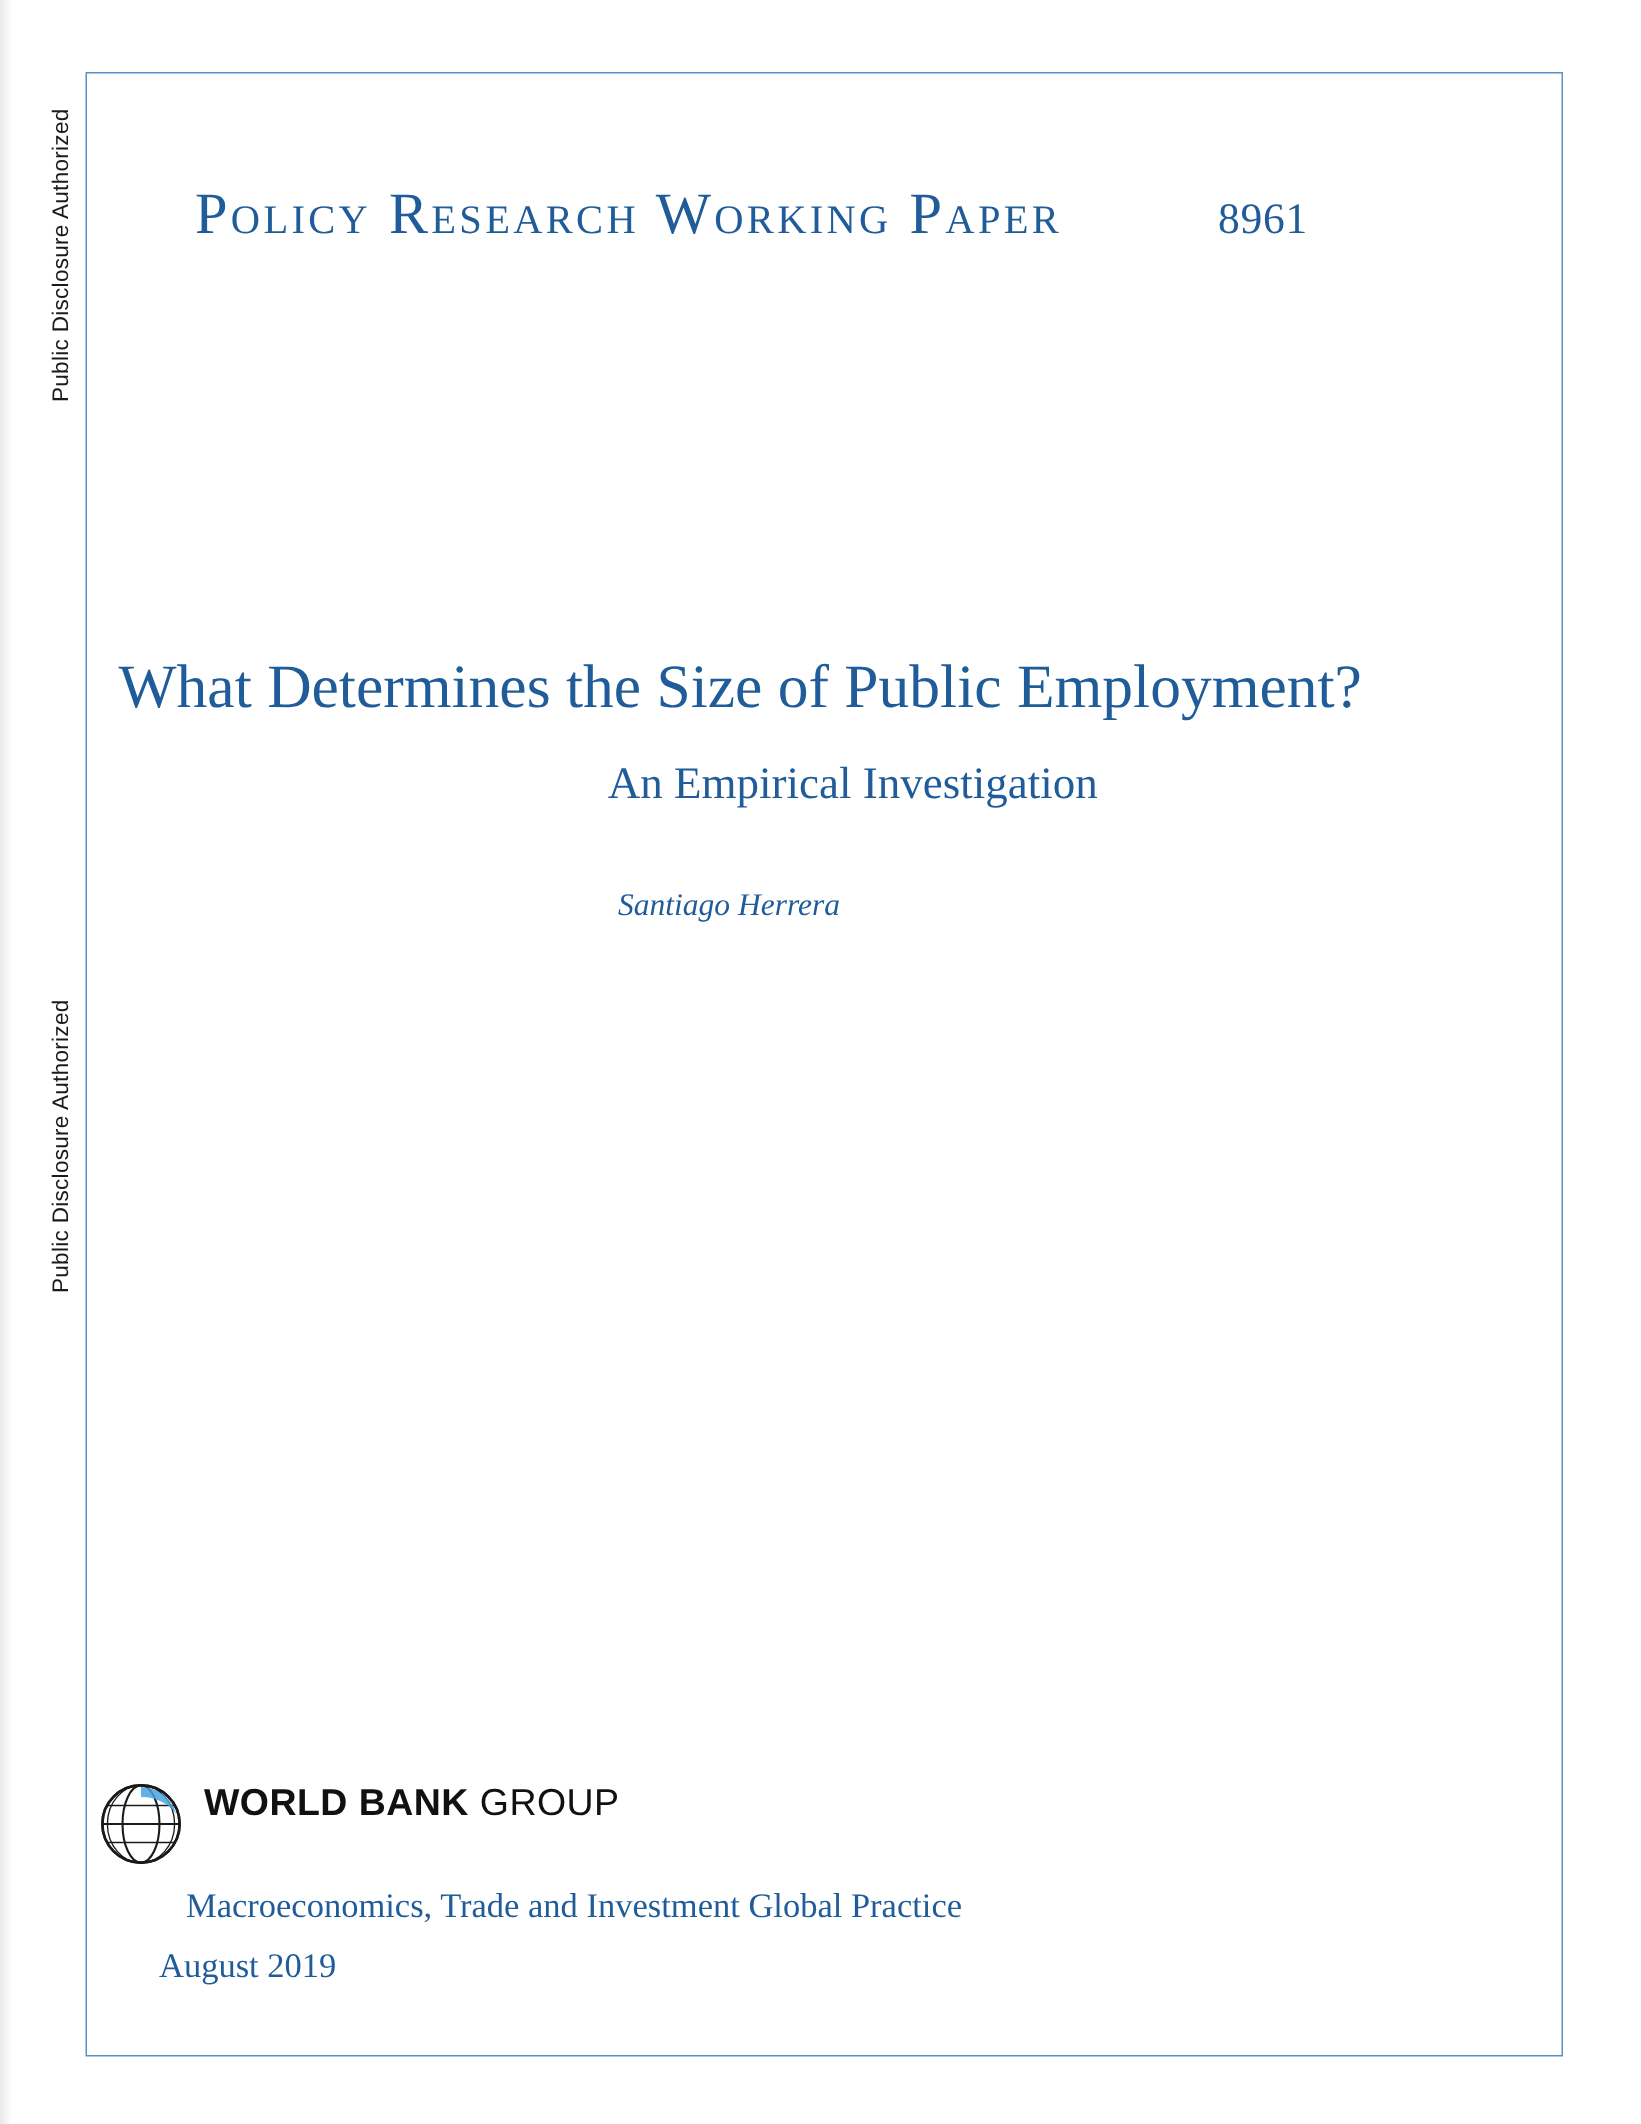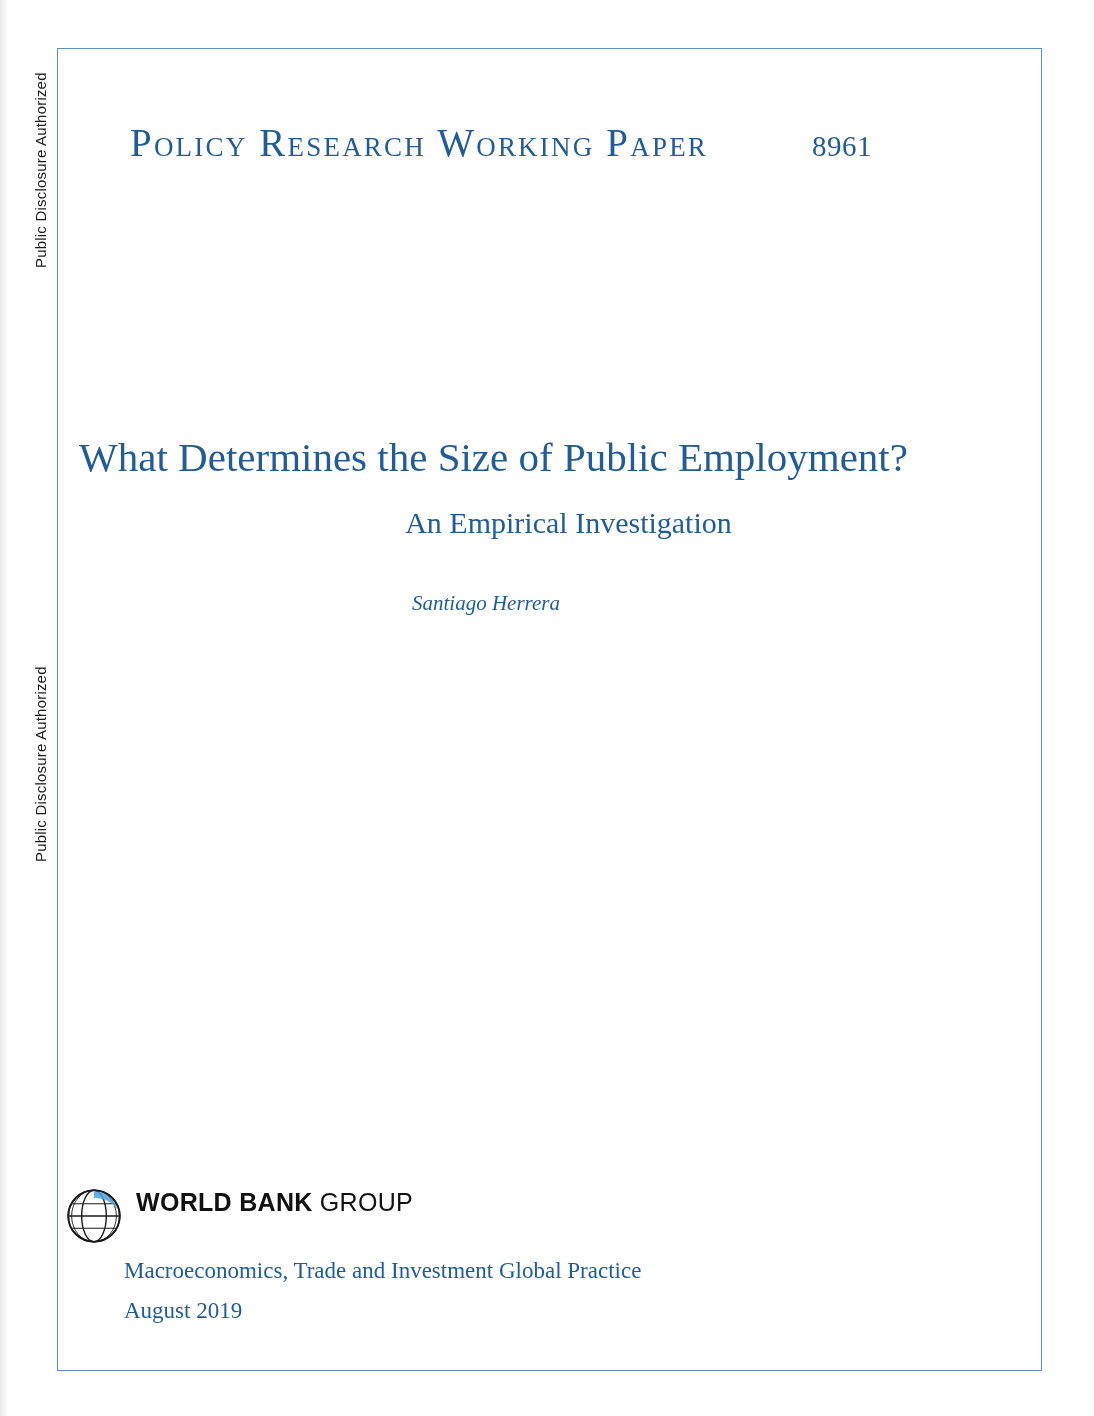--- a/index.html
+++ b/index.html
@@ -145,21 +145,21 @@
     color: #111111;
   }
   .wbg-text .thin { font-weight: normal; }
   .practice {
     margin-left: 62px;
     margin-top: 14px;
     color: #1f5c99;
     font-size: 23px;
   }
   .date {
-    margin-left: 62px;
+    margin-left: 44px;
     margin-top: 14px;
     color: #1f5c99;
     font-size: 23px;
   }
 </style>
 </head>
 <body>
 
 <div class="page">
 

